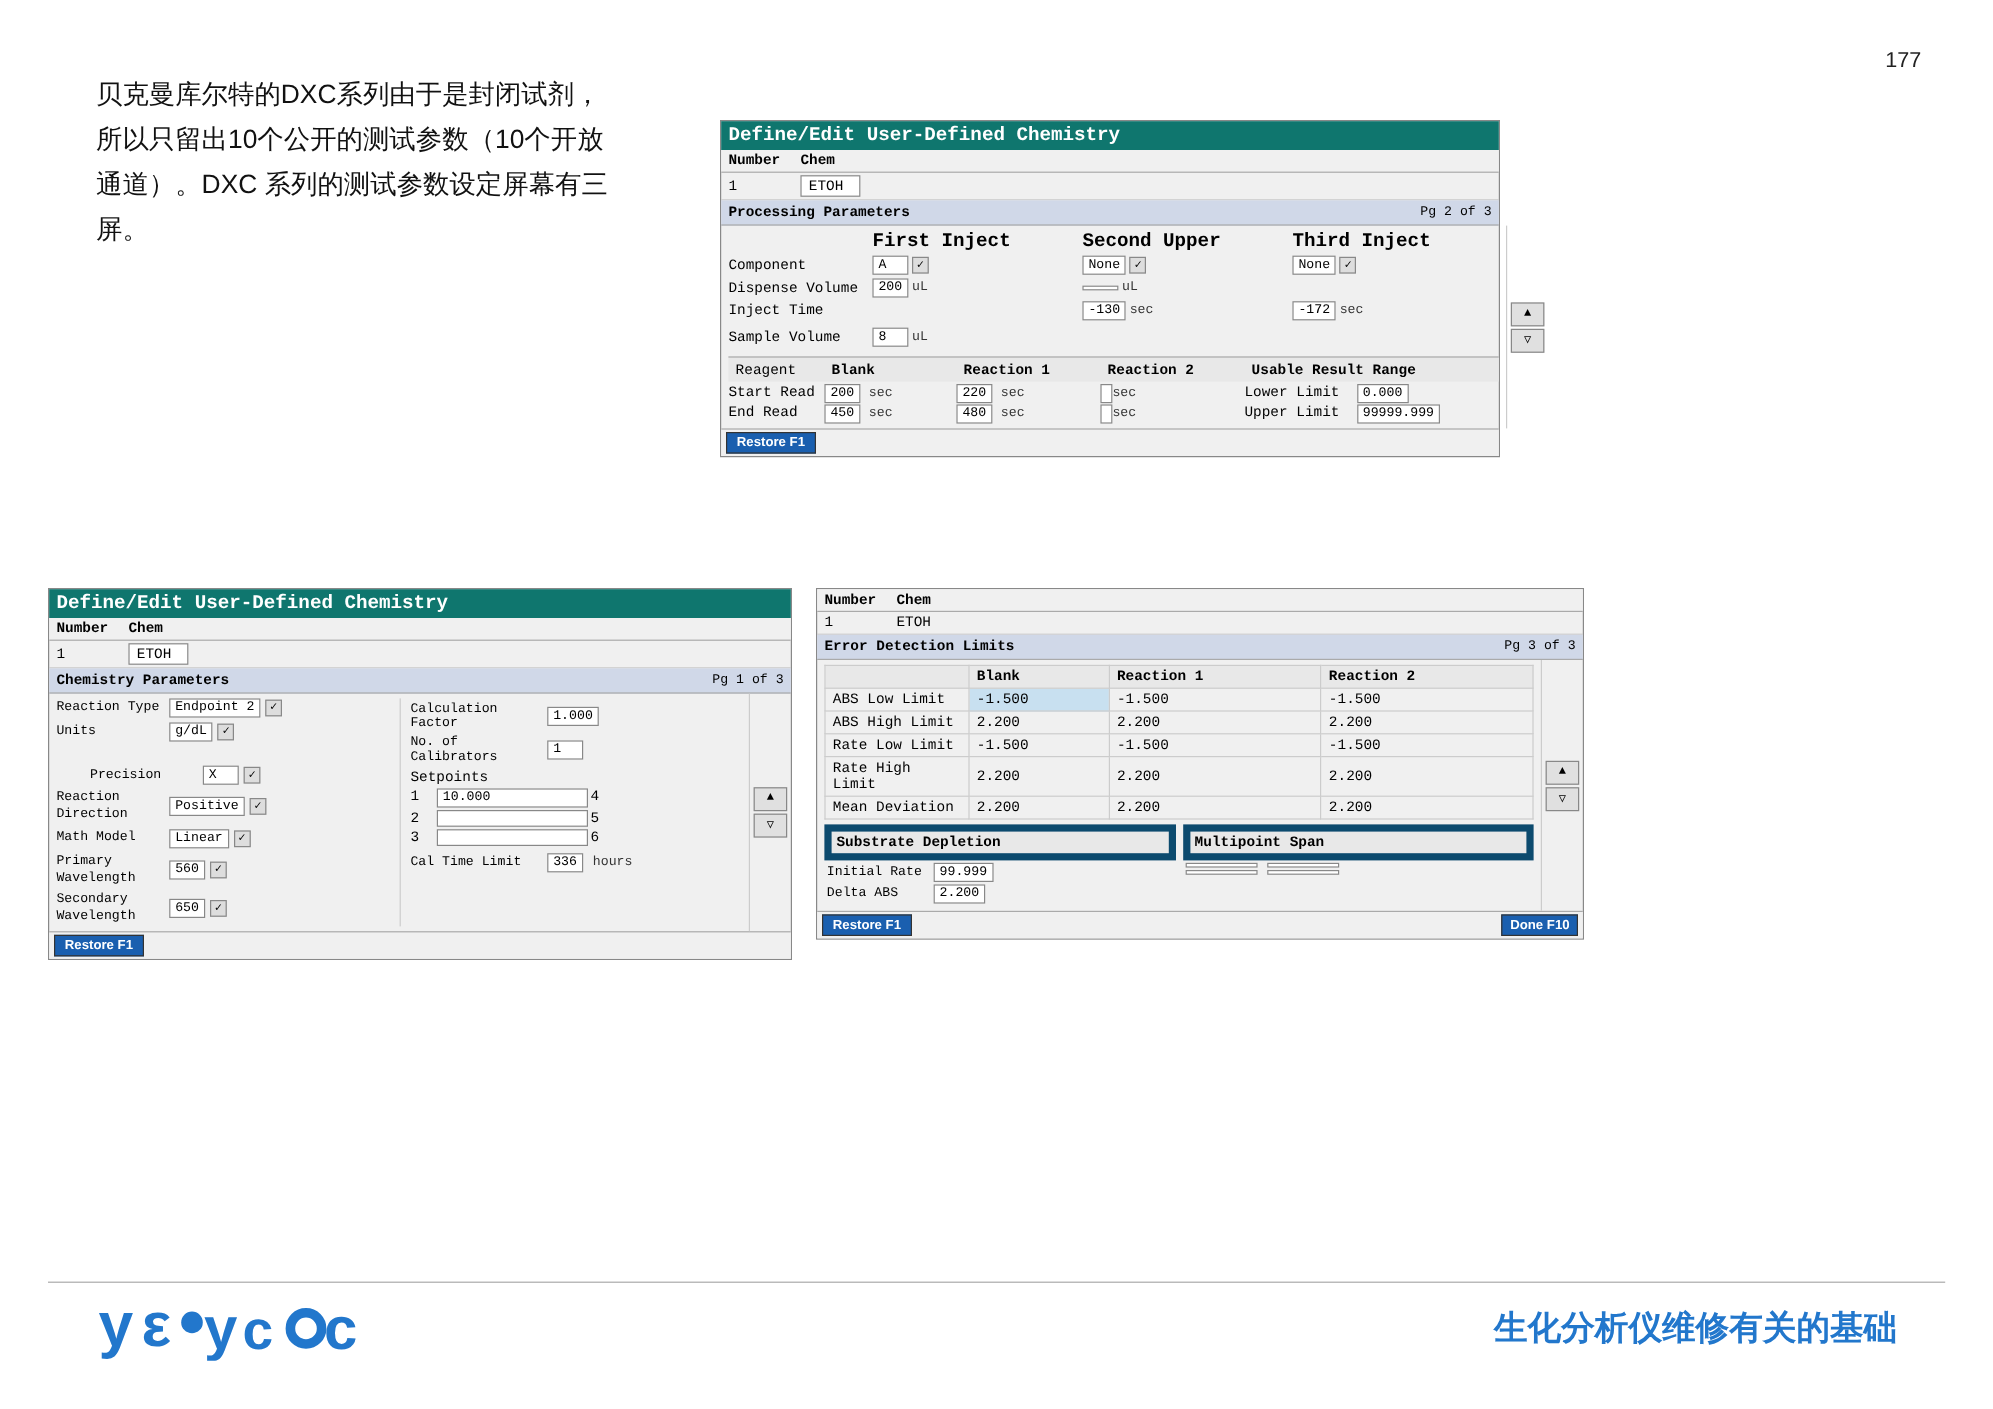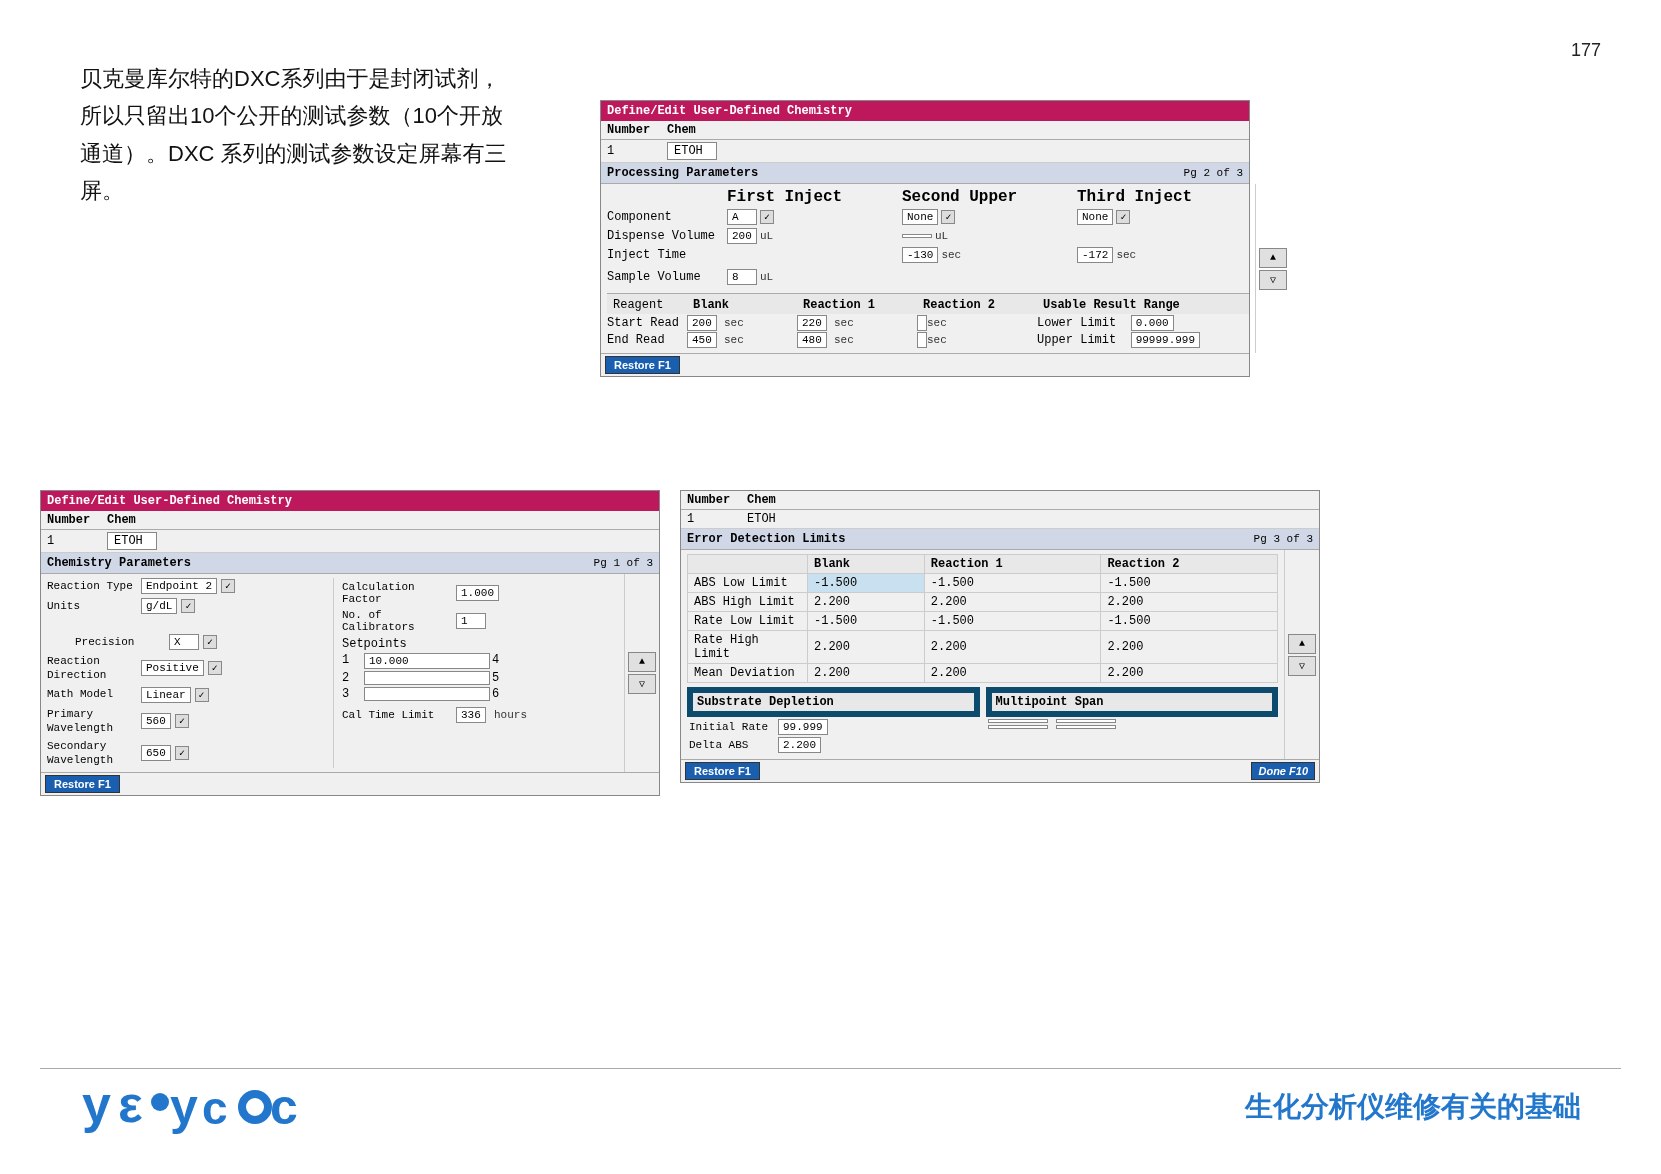--- a/index.html
+++ b/index.html
@@ -36,25 +36,25 @@
       top: 100px;
       left: 600px;
       width: 650px;
       border: 1px solid #888;
       background: #f0f0f0;
       font-size: 12px;
       font-family: 'Courier New', monospace;
     }
 
     .panel-header {
-      background: #be185d;
+      background: #0f766e;
       color: #fff;
       font-weight: bold;
       padding: 3px 6px;
-      font-size: 12px;
+      font-size: 16px;
     }
 
     .panel-row-header {
       display: flex;
       background: #f0f0f0;
       border-bottom: 1px solid #aaa;
       padding: 2px 6px;
     }
 
     .panel-row-header .col-num { width: 60px; font-weight: bold; font-size: 12px; }
@@ -309,21 +309,20 @@
     .done-btn {
       background: #1a5faf;
       color: #fff;
       font-weight: bold;
       font-size: 11px;
       padding: 2px 6px;
       border: 1px solid #333;
       cursor: pointer;
       text-align: center;
       min-width: 50px;
-      font-style: italic;
     }
 
     
     .logo-container {
       position: absolute;
       bottom: 40px;
       left: 80px;
       display: flex;
       align-items: center;
     }

